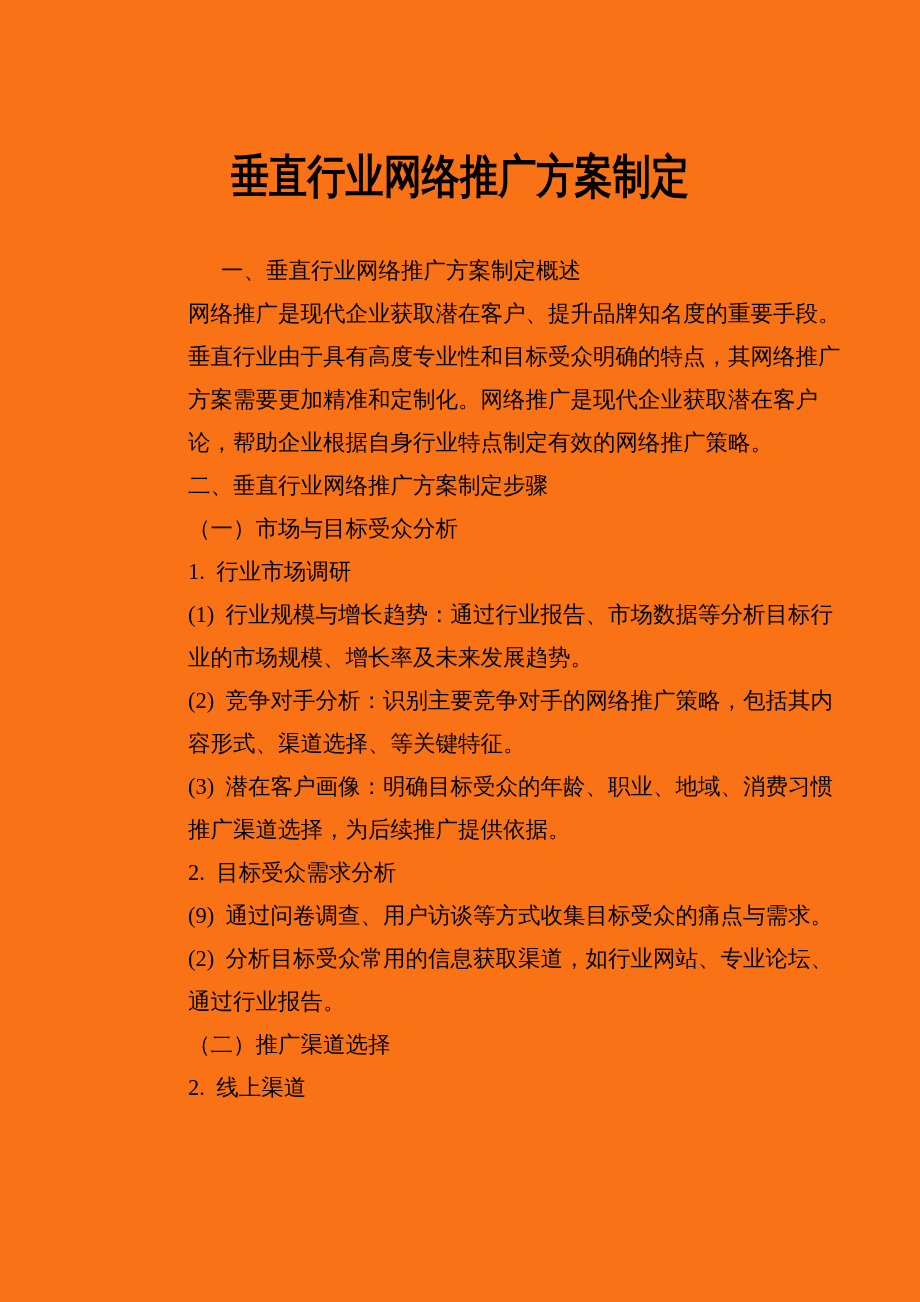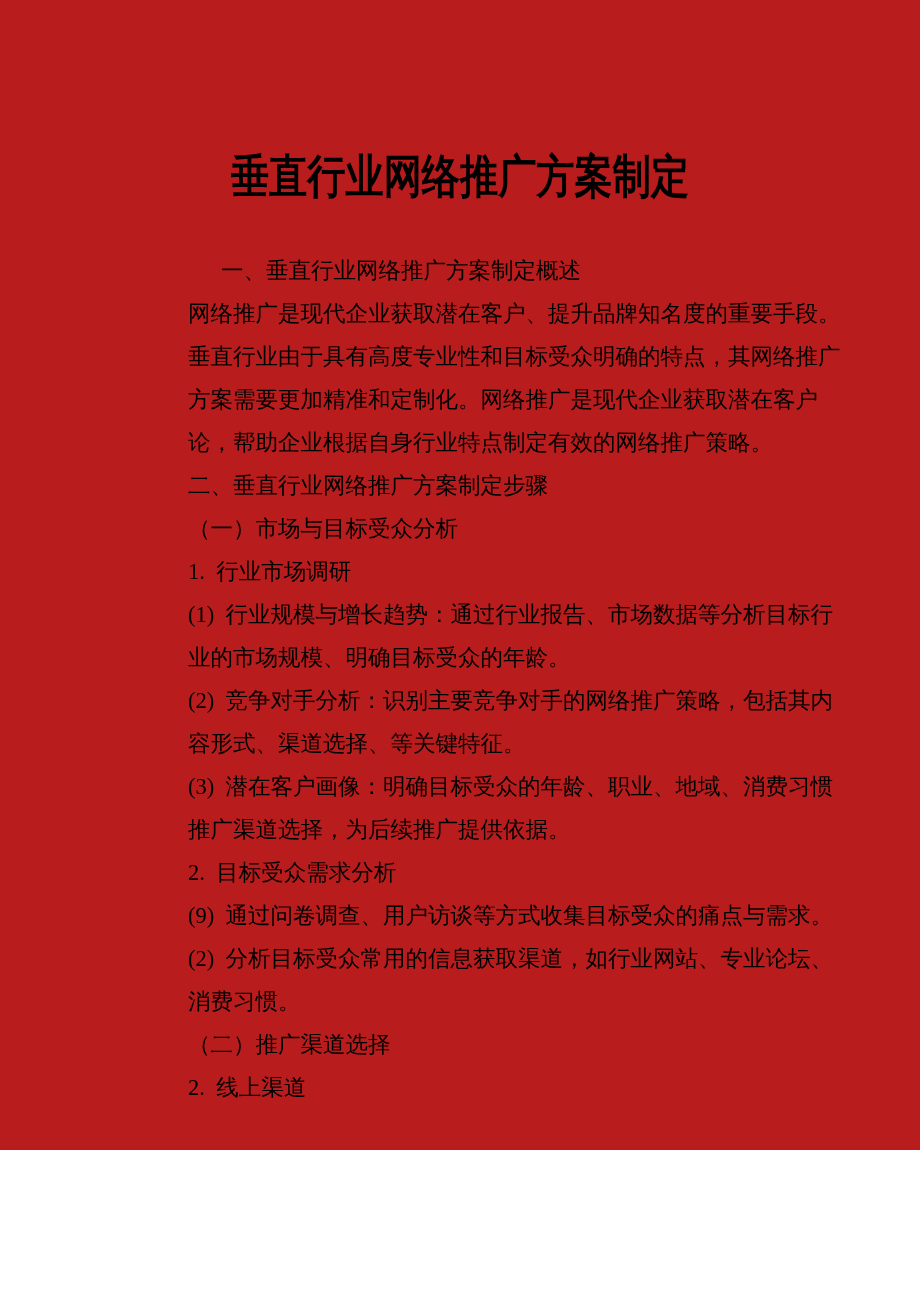--- a/index.html
+++ b/index.html
@@ -3,22 +3,22 @@
 <meta charset="utf-8">
 <style>
   html, body {
     margin: 0;
     padding: 0;
     background: #ffffff;
   }
   .page {
     position: relative;
     width: 920px;
-    height: 1150px;
-    background: #b91c1c;
+    height: 1302px;
+    background: #f97316;
     overflow: hidden;
     color: #000000;
   }
   .doc-title {
     position: absolute;
     left: 140px;
     top: 150px;
     width: 640px;
     margin: 0;
     text-align: center;
@@ -61,25 +61,25 @@
   <div class="doc-body">
       <div class="text-line indent">一、垂直行业网络推广方案制定概述</div>
       <div class="text-line">网络推广是现代企业获取潜在客户、提升品牌知名度的重要手段。</div>
       <div class="text-line">垂直行业由于具有高度专业性和目标受众明确的特点，其网络推广</div>
       <div class="text-line">方案需要更加精准和定制化。网络推广是现代企业获取潜在客户</div>
       <div class="text-line">论，帮助企业根据自身行业特点制定有效的网络推广策略。</div>
       <div class="text-line">二、垂直行业网络推广方案制定步骤</div>
       <div class="text-line">（一）市场与目标受众分析</div>
       <div class="text-line">1.  行业市场调研</div>
       <div class="text-line">(1)  行业规模与增长趋势：通过行业报告、市场数据等分析目标行</div>
-      <div class="text-line">业的市场规模、明确目标受众的年龄。</div>
+      <div class="text-line">业的市场规模、增长率及未来发展趋势。</div>
       <div class="text-line">(2)  竞争对手分析：识别主要竞争对手的网络推广策略，包括其内</div>
       <div class="text-line">容形式、渠道选择、等关键特征。</div>
       <div class="text-line">(3)  潜在客户画像：明确目标受众的年龄、职业、地域、消费习惯</div>
       <div class="text-line">推广渠道选择，为后续推广提供依据。</div>
       <div class="text-line">2.  目标受众需求分析</div>
       <div class="text-line">(9)  通过问卷调查、用户访谈等方式收集目标受众的痛点与需求。</div>
       <div class="text-line">(2)  分析目标受众常用的信息获取渠道，如行业网站、专业论坛、</div>
-      <div class="text-line">消费习惯。</div>
+      <div class="text-line">通过行业报告。</div>
       <div class="text-line">（二）推广渠道选择</div>
       <div class="text-line">2.  线上渠道</div>
     </div>
 </div>
 
 </body></html>

